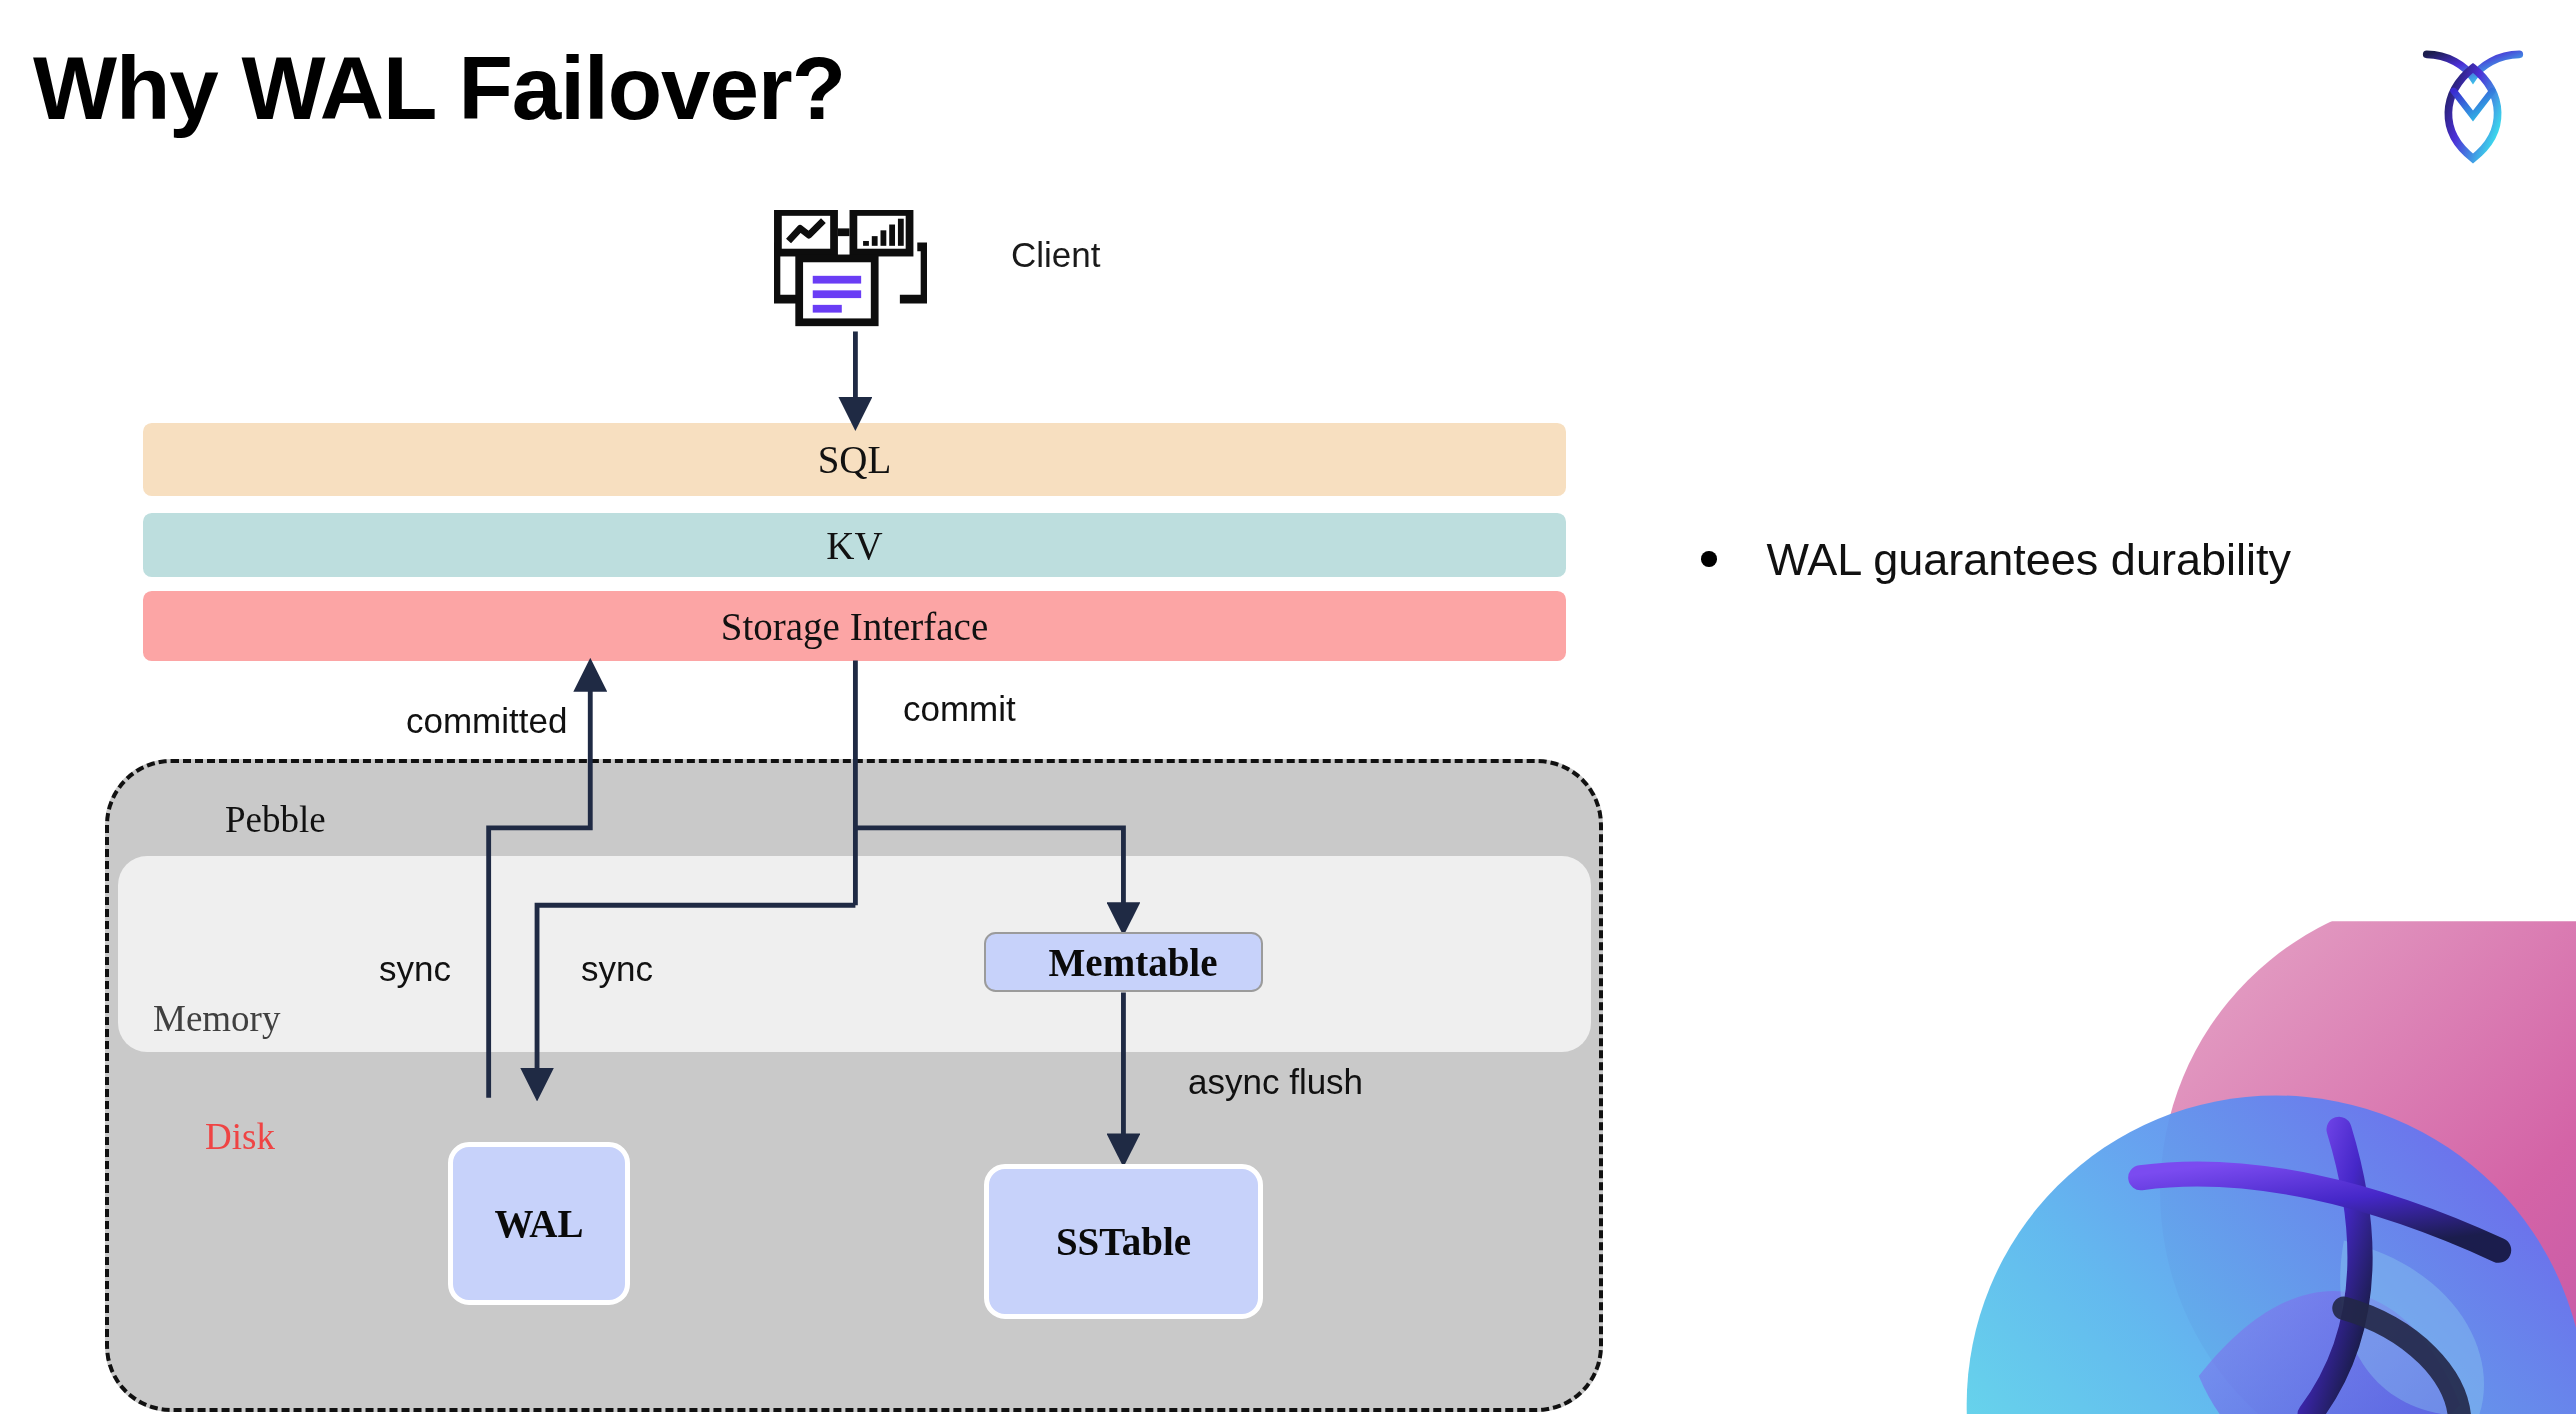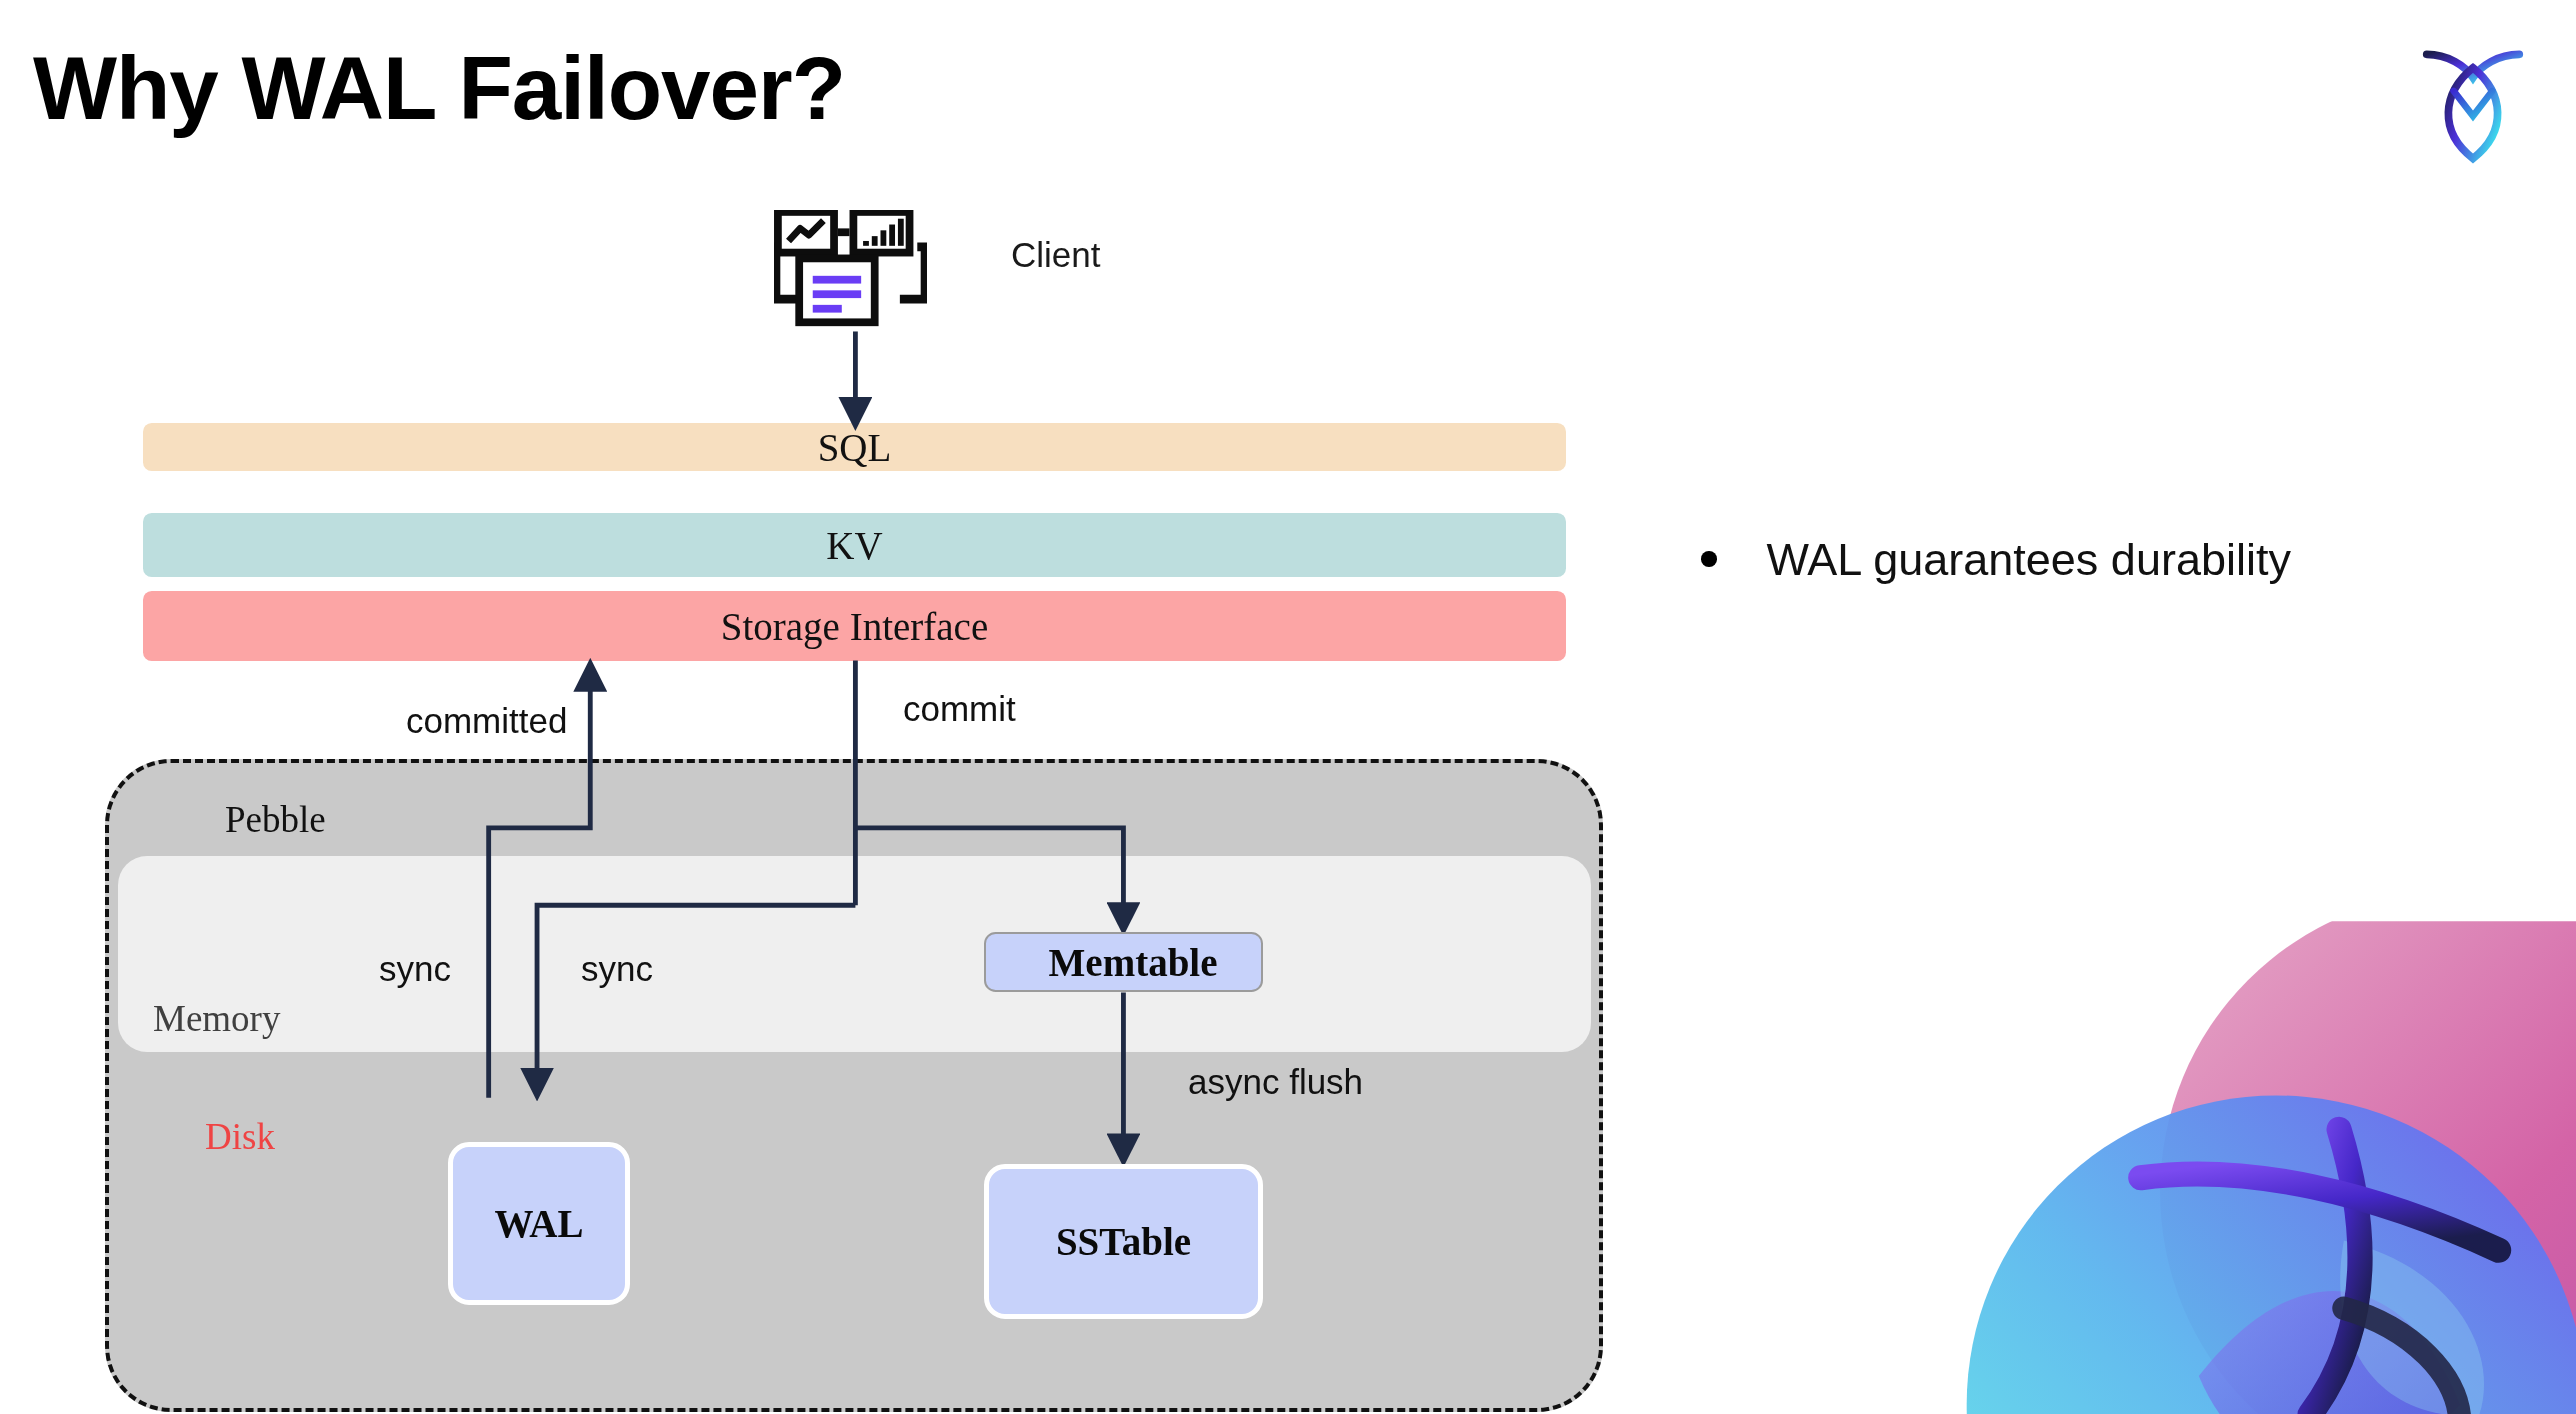--- a/index.html
+++ b/index.html
@@ -70,21 +70,21 @@
     left: 143px;
     width: 1423px;
     border-radius: 8.7px;
     display: flex;
     align-items: center;
     justify-content: center;
     font-family: "Liberation Serif", serif;
     font-size: 39px;
     color: #111111;
   }
-  .bar-sql { top: 411px; height: 48px; background: #F7DFC0; }
+  .bar-sql { top: 411px; height: 73px; background: #F7DFC0; }
   .bar-kv  { top: 501px; height: 64px; background: #BDDEDE; }
   .bar-si  { top: 579px; height: 70px; background: #fca5a5; }
 
   
   .pebble-box {
     position: absolute;
     left: 105px;
     top: 747px;
     width: 1498px;
     height: 653px;

